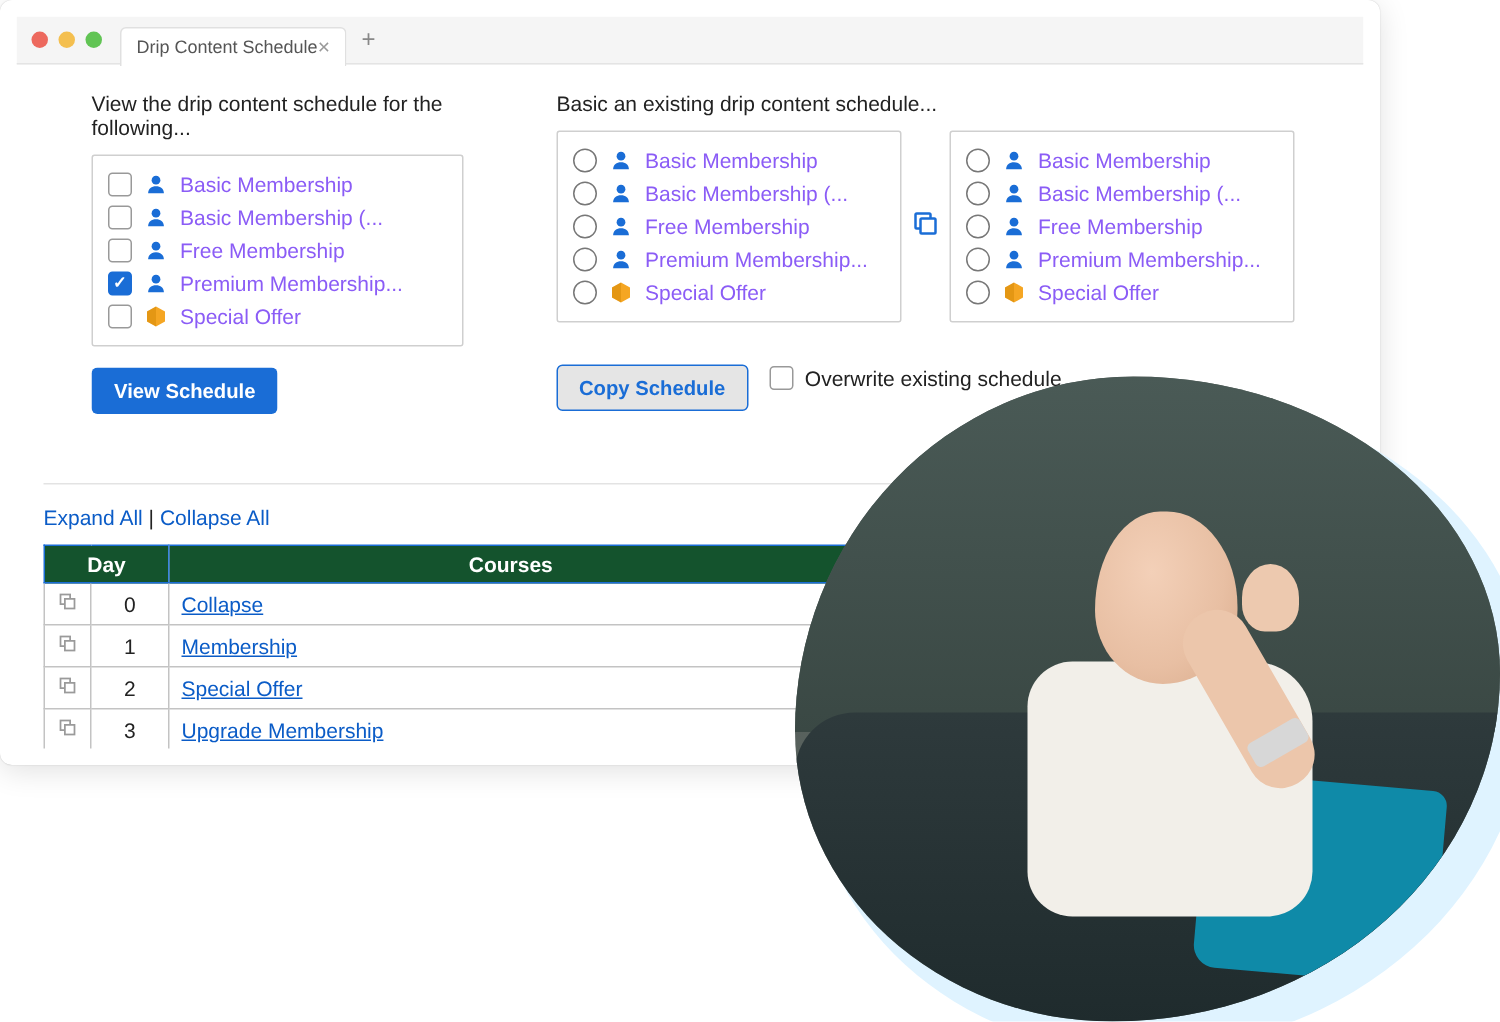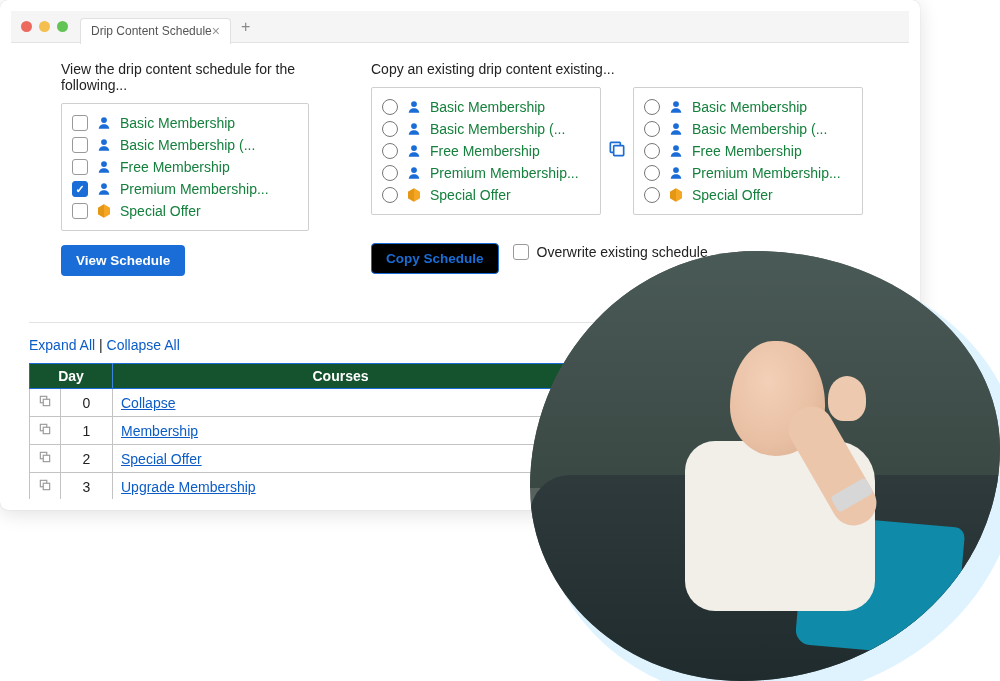--- a/index.html
+++ b/index.html
@@ -47,42 +47,42 @@
   .tab .close { margin-left:auto; color:#999; font-size:14px; cursor:pointer; }
   .plus { margin-left:10px; color:#888; font-size:16px; cursor:pointer; }
   .content { padding: 18px 18px; display:flex; gap:30px; }
   .col { flex:1;padding-left:32px; }
   .heading { font-size:14px; color:#222; margin-bottom:10px; }
   .list-box {
     border:1px solid #cfcfcf;
     border-radius:2px;
     padding:8px 10px;
   }
-  .item { display:flex; align-items:center; gap:8px; padding:3px 0; font-size:14px; color:#15803d;}
+  .item { display:flex; align-items:center; gap:8px; padding:3px 0; font-size:14px; color:#8b5cf6;}
   .cb {
     width:16px; height:16px; border:1px solid #999; border-radius:3px; display:inline-flex; align-items:center; justify-content:center;
   }
   .cb.checked { background:#1a6dd6; border-color:#1a6dd6; }
   .cb.checked::after { content:"✓"; color:#fff; font-size:11px; font-weight:bold; line-height:1; }
   .rd {
     width:16px; height:16px; border:1.5px solid #777; border-radius:50%;
   }
   .ic { width:16px; display:inline-flex; justify-content:center; }
   .btn {
     margin-top:14px;
     padding:7px 14px;
     border-radius:4px;
     font-size:13.5px;
     font-weight:600;
     cursor:pointer;
     display:inline-block;
     border:1px solid transparent;
   }
   .btn.primary { background:#1a6dd6; color:#fff; }
-  .btn.outline { background:#000000; color:#1a6dd6; border:1.5px solid #1a6dd6; }
+  .btn.outline { background:#e5e5e5; color:#1a6dd6; border:1.5px solid #1a6dd6; }
   .copy-row { display:flex; align-items:center; gap:14px; margin-top:14px;}
   .checkbox-inline { display:flex; align-items:center; gap:8px; font-size:14px; color:#222;}
   .lists-row { display:flex; gap:6px; align-items:center; }
   .copy-lists .list-box { width:230px; }
   .copy-arrow { color:#1a6dd6; font-size:18px; }
   
   .sep { border-top:1px solid #e3e3e3; margin:28px 18px 0 18px; }
   .lower { padding: 14px 18px 0 18px; }
   .links { font-size:14px; margin-bottom:10px; }
   .links a { color:#0b5cc7; text-decoration:none; }
@@ -208,21 +208,21 @@
                 <path fill="#d48806" d="M12 2v20l-9-5V7l9-5z" opacity="0.5"></path>
               </svg>
             </span>
       <span>Special Offer</span>
     </div>
         </div>
       <div class="btn primary">View Schedule</div>
     </div>
 
     <div class="col copy-lists" style="flex:1;">
-      <div class="heading">Copy an existing drip content existing...</div>
+      <div class="heading">Basic an existing drip content schedule...</div>
       <div class="lists-row">
         <div class="list-box" id="copy-list-a">
     <div class="item">
       <span class="rd"></span>
       <span class="ic">
                 <svg width="14" height="14" viewBox="0 0 24 24">
                   <circle cx="12" cy="7" r="5" fill="#1a6dd6"></circle>
                   <path fill="#1a6dd6" d="M3 22c0-5 4-8 9-8s9 3 9 8H3z"></path>
                 </svg>
               </span>

